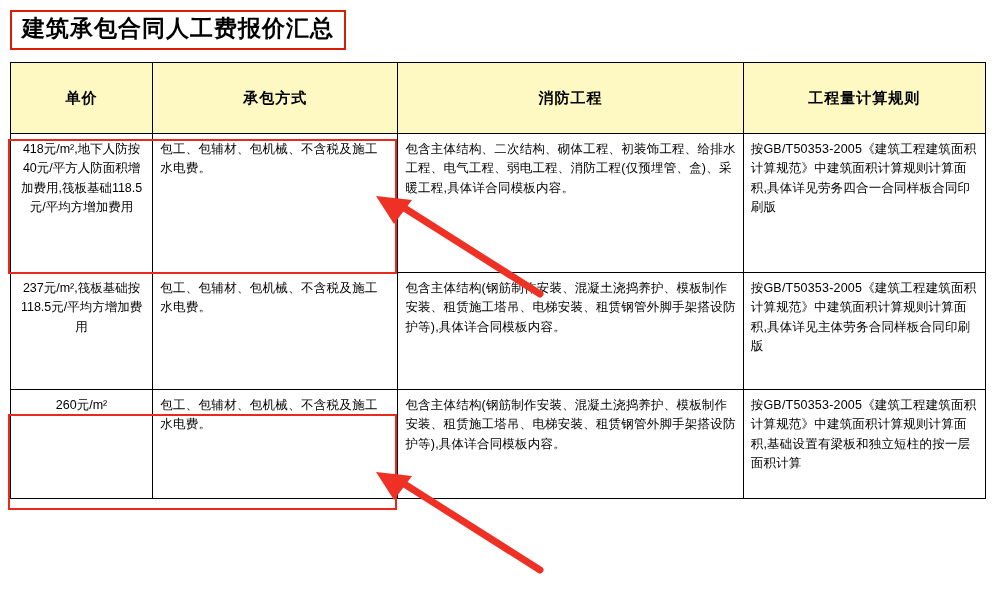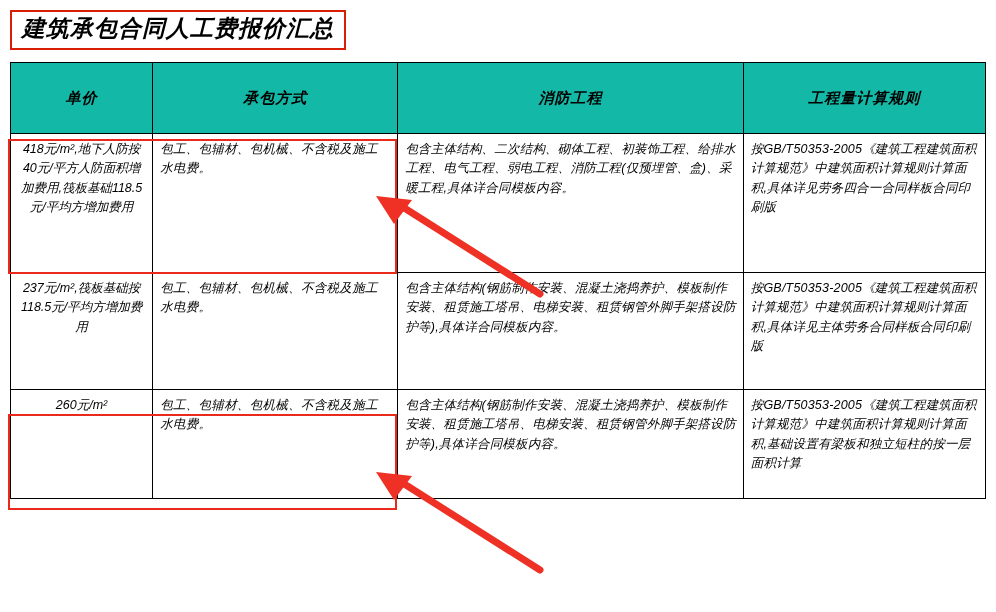--- a/index.html
+++ b/index.html
@@ -13,21 +13,20 @@
     font-family: "Liberation Sans", sans-serif;
     color: #000000;
     overflow: hidden;
     position: relative;
   }
   .page {
     position: relative;
     width: 887px;
     height: 612px;
     box-sizing: border-box;
-    font-style: italic;
   }
   .title-wrap {
     position: absolute;
     left: 10px;
     top: 10px;
   }
   .doc-title {
     display: inline-block;
     border: 2px solid #d81f06;
     padding: 3px 10px 5px 10px;
@@ -47,21 +46,21 @@
     table-layout: fixed;
   }
   table.main th, table.main td {
     border: 1px solid #000000;
     vertical-align: top;
     padding: 6px 7px;
     font-size: 12.5px;
     line-height: 1.55;
   }
   table.main th {
-    background: #14b8a6;
+    background: #fef9c3;
     text-align: center;
     vertical-align: middle;
     font-size: 15px;
     font-weight: bold;
     height: 58px;
     letter-spacing: 1px;
     margin-top: 16px;
   }
   .col1 { width: 142px; }
   .col2 { width: 245px; }

